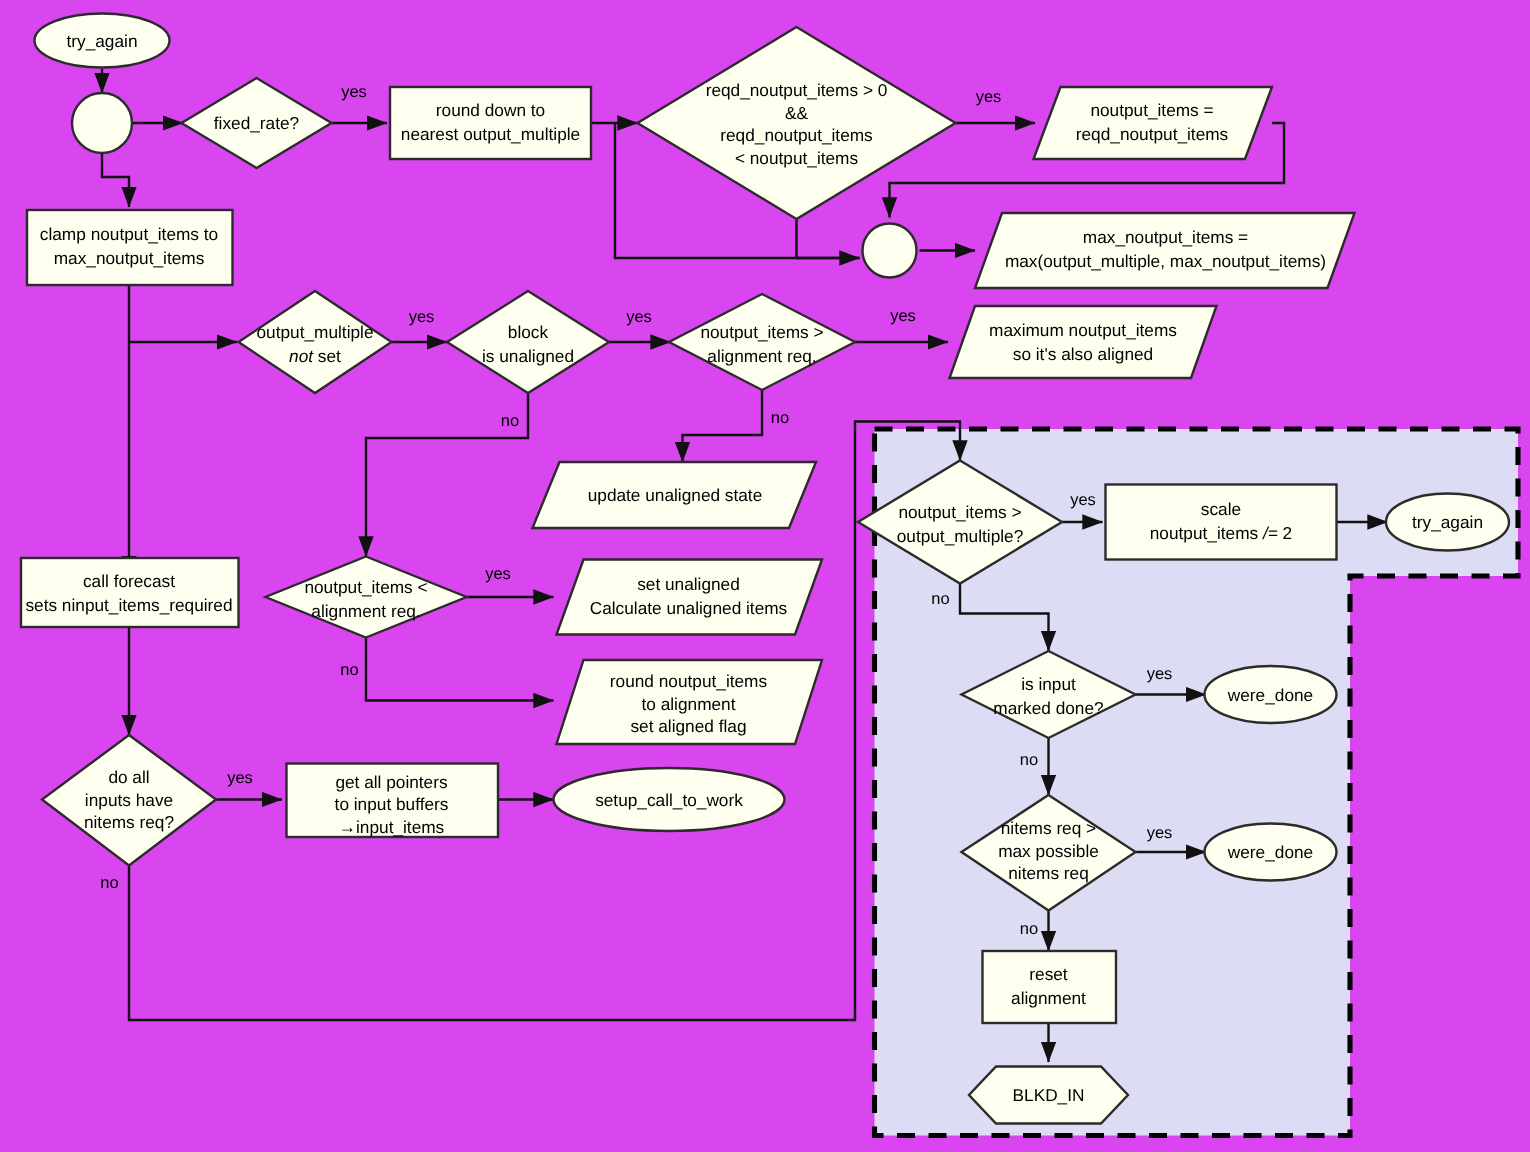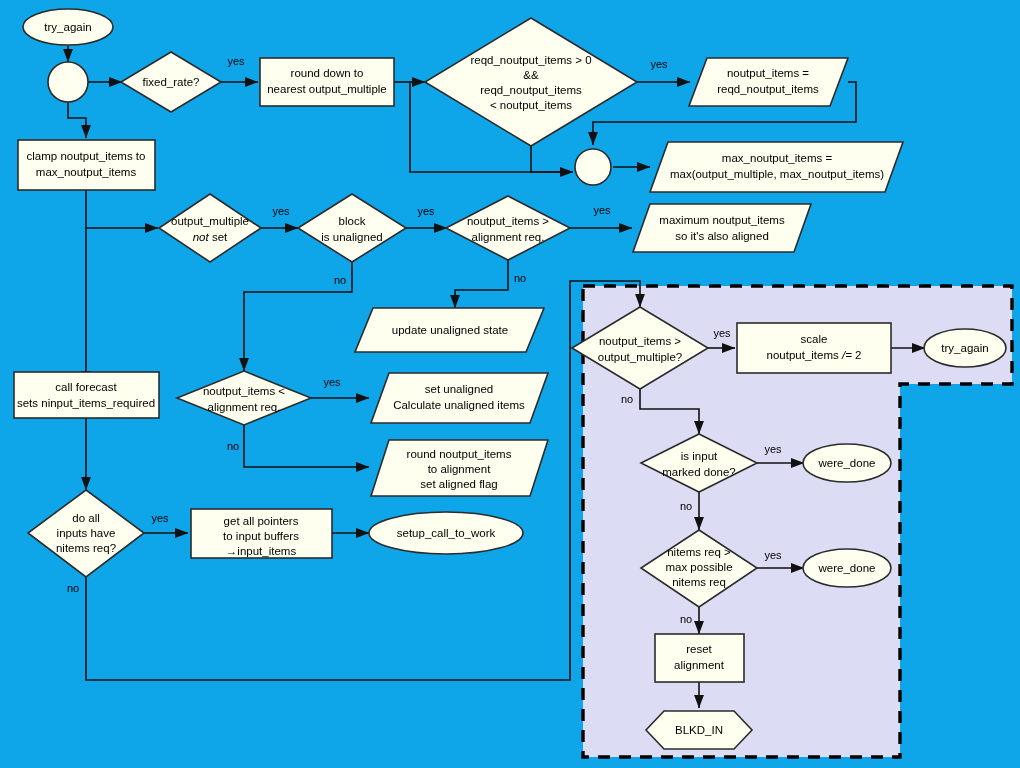--- a/index.html
+++ b/index.html
@@ -1,18 +1,18 @@
 <!DOCTYPE html>
 <html><head>
 <meta charset="utf-8">
 <style>
   html,body{margin:0;padding:0;background:#fff;}
   body{width:1020px;height:768px;overflow:hidden;
        font-family:"Liberation Sans","DejaVu Sans",sans-serif;}
-  #canvas{position:relative;width:1020px;height:768px;background:#0ea5e9;}
+  #canvas{position:relative;width:1020px;height:768px;background:#d946ef;}
   svg{display:block;}
   .shape{fill:#fffff0;stroke:#2b2b2b;stroke-width:1.6;}
   .edge{fill:none;stroke:#111111;stroke-width:1.6;}
   .lbl{font-family:"Liberation Sans","DejaVu Sans",sans-serif;font-size:11.5px;fill:#000;text-anchor:middle;dominant-baseline:middle;}
   .lbl-sm{font-size:11px;}
   .ital{font-style:italic;}
   .region-fill{fill:#dcdcf5;stroke:none;}
   .region-dash{fill:none;stroke:#000;stroke-width:3.4;stroke-dasharray:12 9;stroke-linecap:butt;}
 </style>
 </head>

